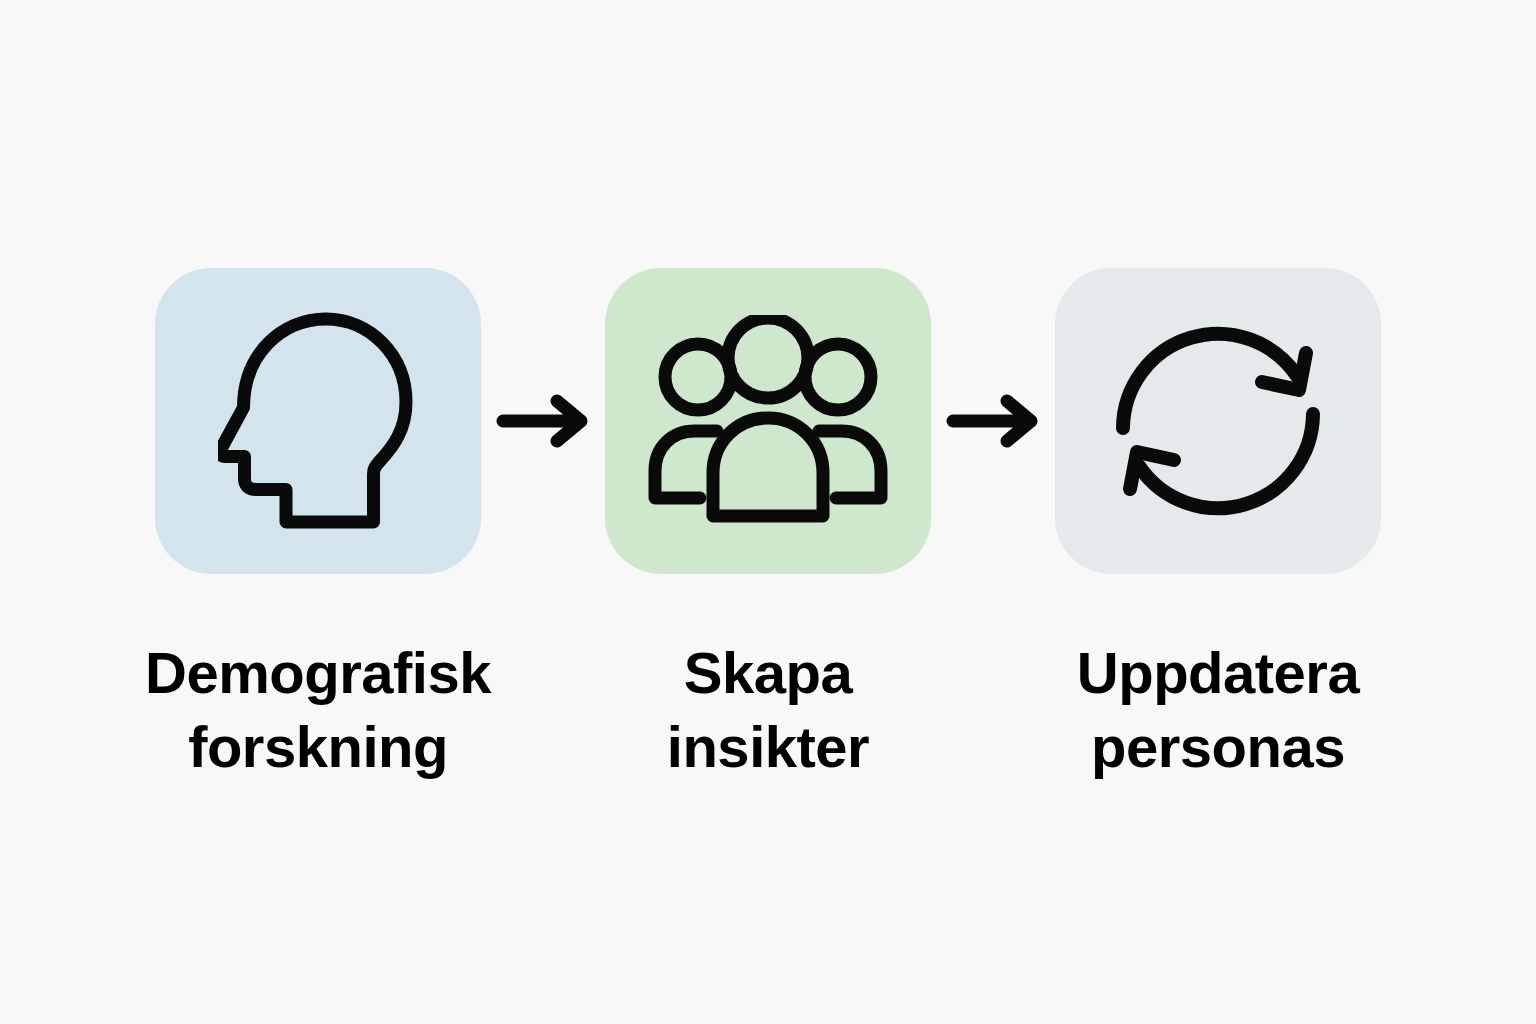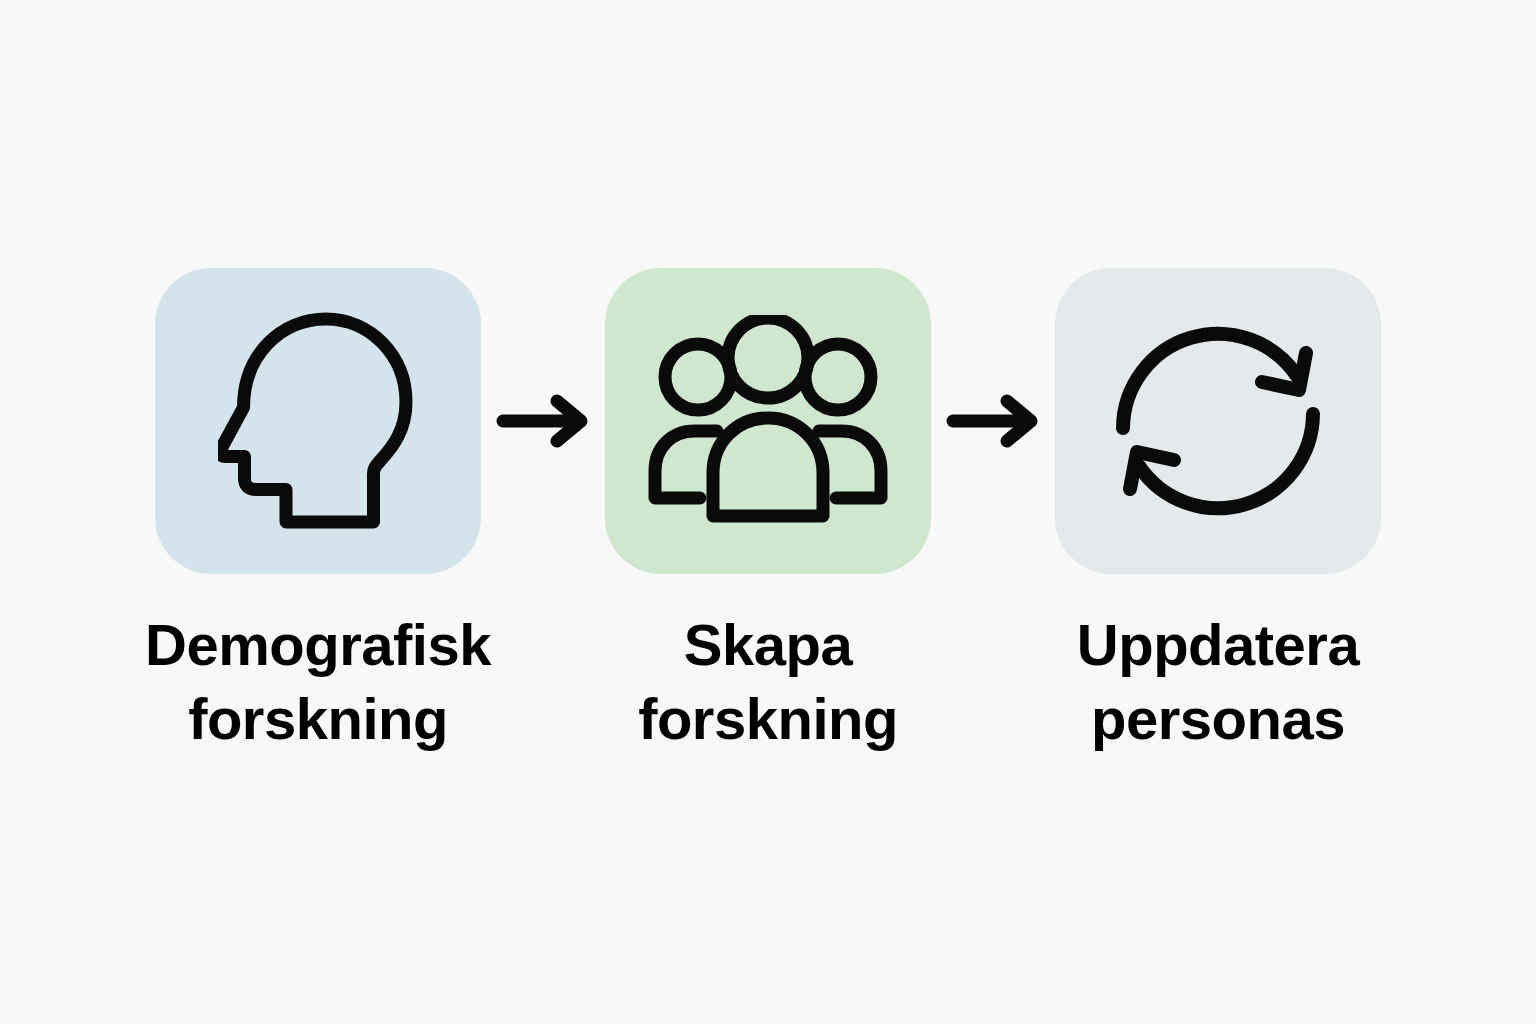--- a/index.html
+++ b/index.html
@@ -136,32 +136,32 @@
           <polyline points="155,72 192,80 199,43" stroke="#0a0a0a" stroke-width="14" stroke-linecap="round" stroke-linejoin="round" fill="none"></polyline>
 
           <path d="M206 104 A95 95 0 0 1 32 156" stroke="#0a0a0a" stroke-width="14" stroke-linecap="round" fill="none"></path>
           <polyline points="67,150 30,142 23,179" stroke="#0a0a0a" stroke-width="14" stroke-linecap="round" stroke-linejoin="round" fill="none"></polyline>
         </svg>
       </div>
     </div>
 
   </div>
 
-  <div class="flow-row" style="top:608px; align-items:flex-start;">
+  <div class="flow-row" style="top:636px; align-items:flex-start;">
 
     <div class="step" style="width:326px;">
       <div class="step-label" style="margin-top:0;">Demografisk
 forskning</div>
     </div>
 
     <div class="connector" style="height:0;"></div>
 
     <div class="step" style="width:326px;">
       <div class="step-label" style="margin-top:0;">Skapa
-forskning</div>
+insikter</div>
     </div>
 
     <div class="connector" style="height:0;"></div>
 
     <div class="step" style="width:326px;">
       <div class="step-label" style="margin-top:0;">Uppdatera
 personas</div>
     </div>
 
   </div>

